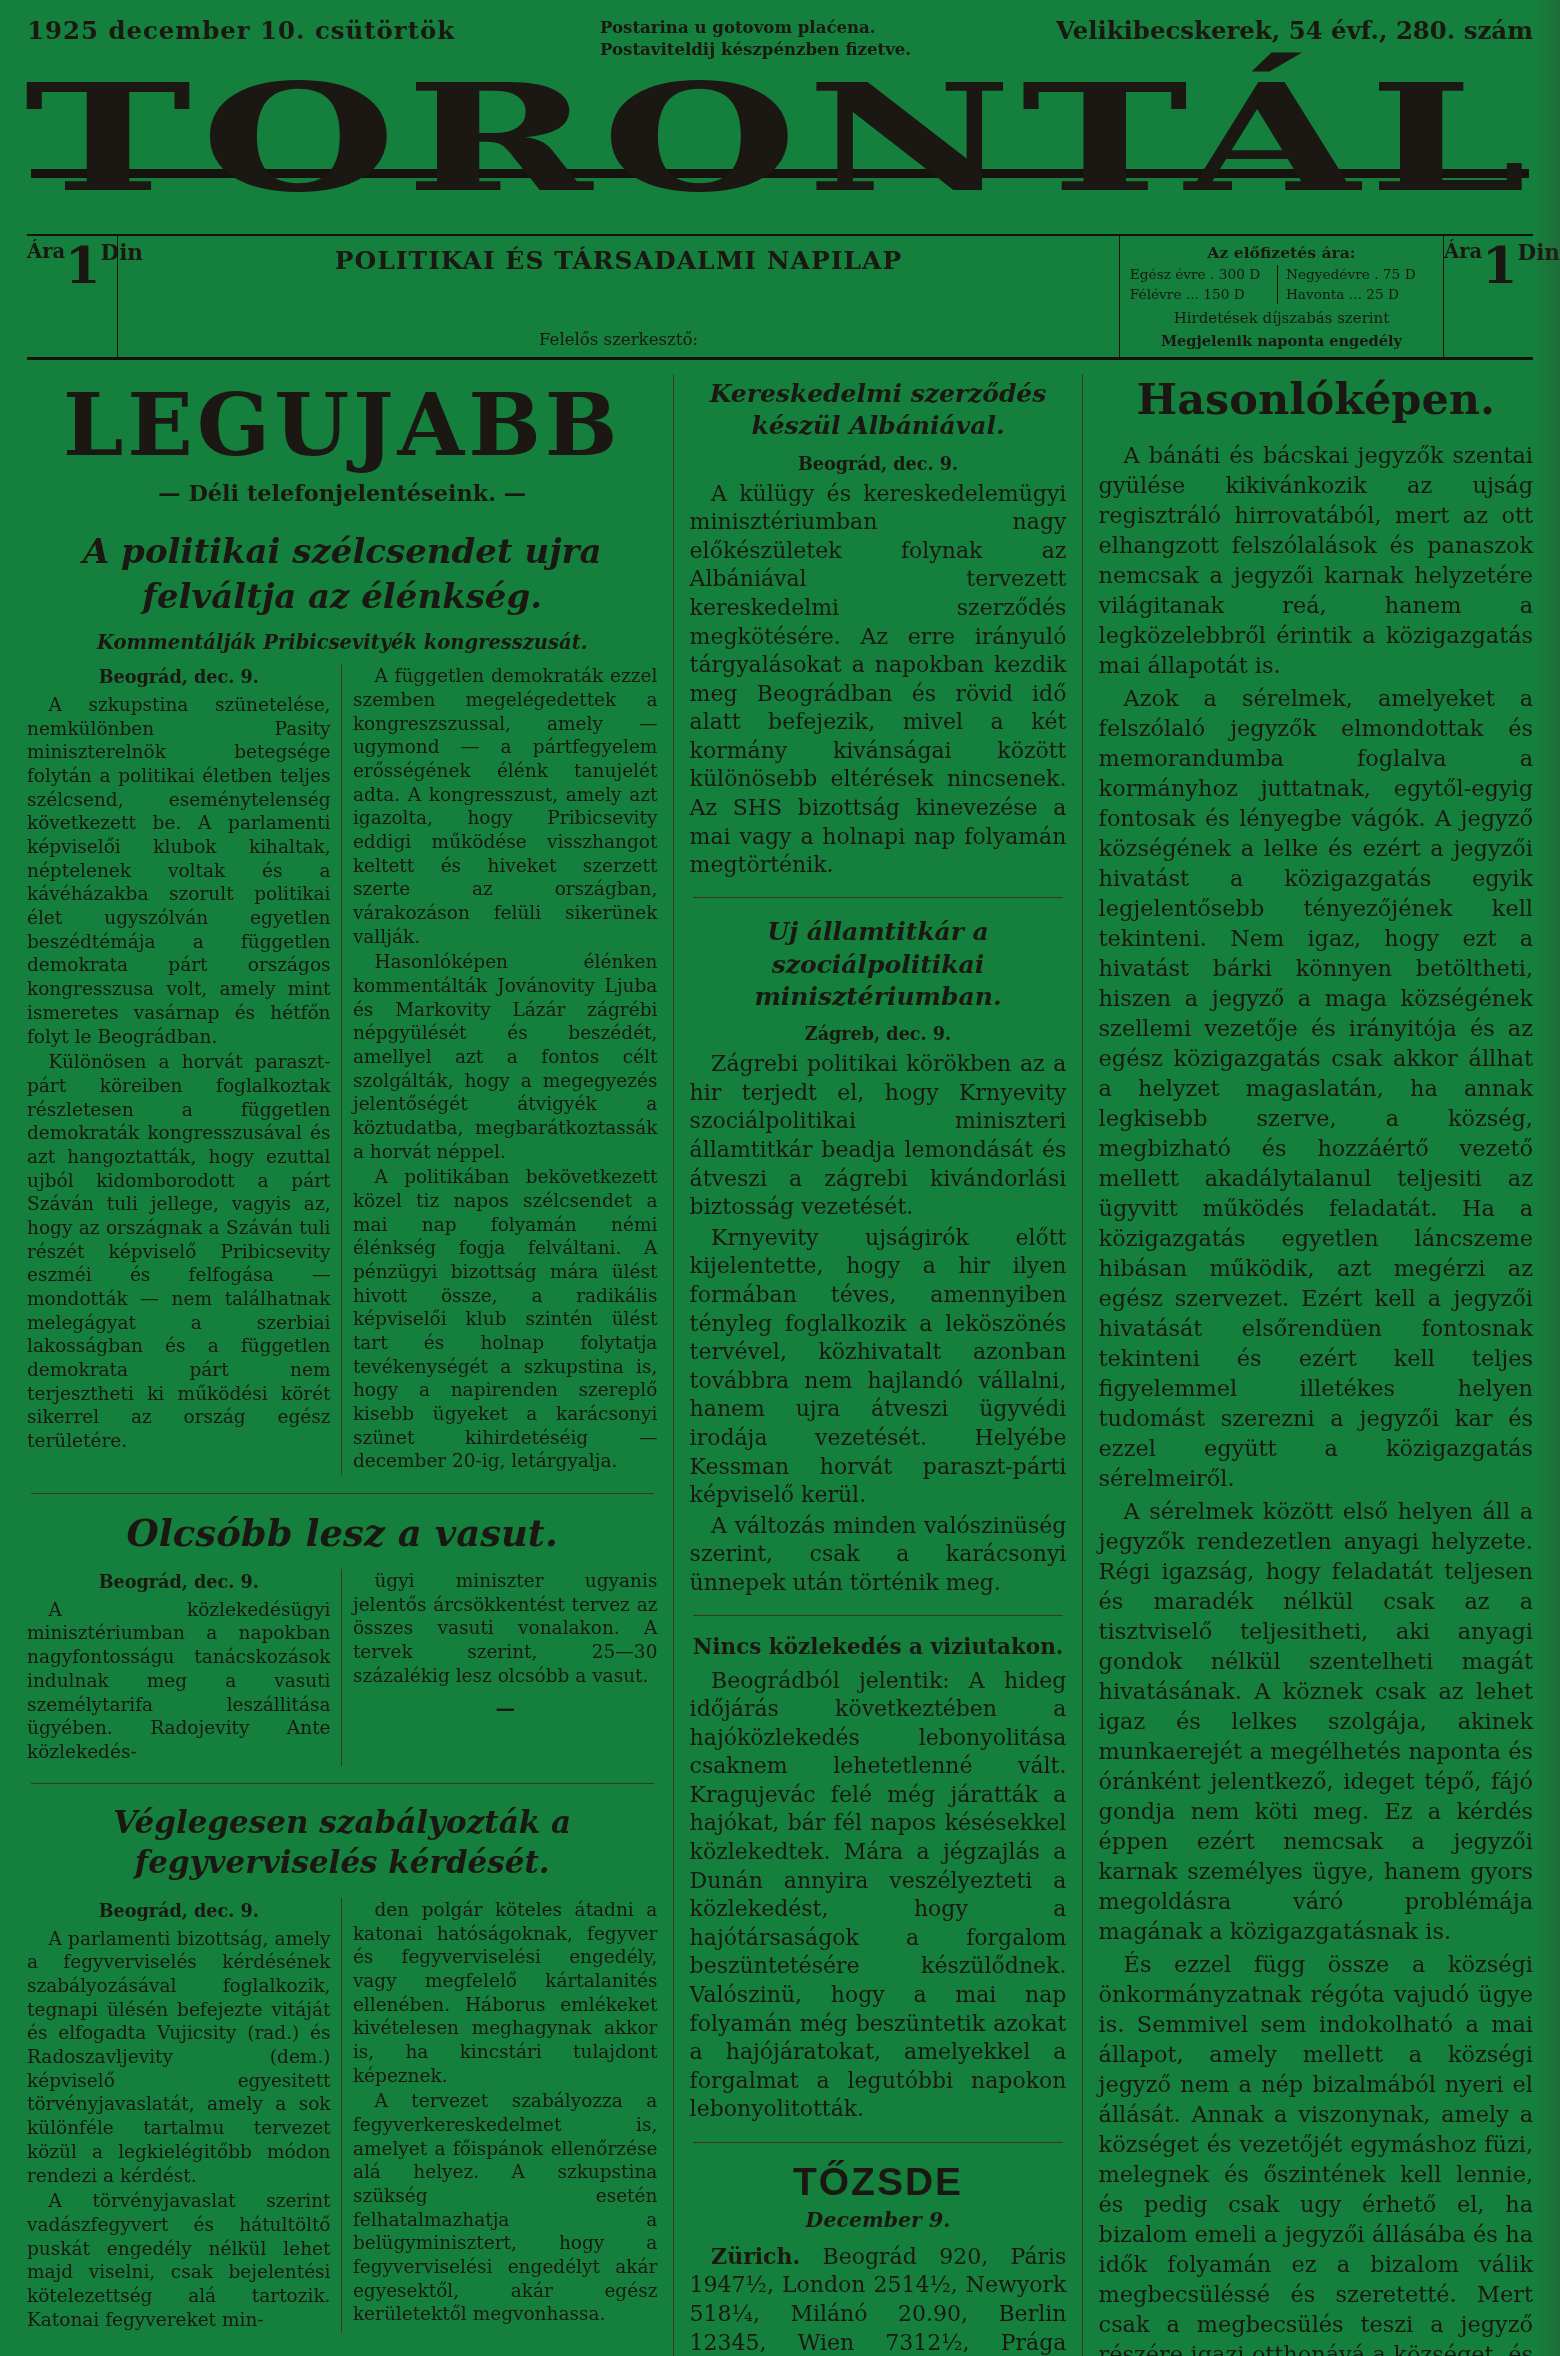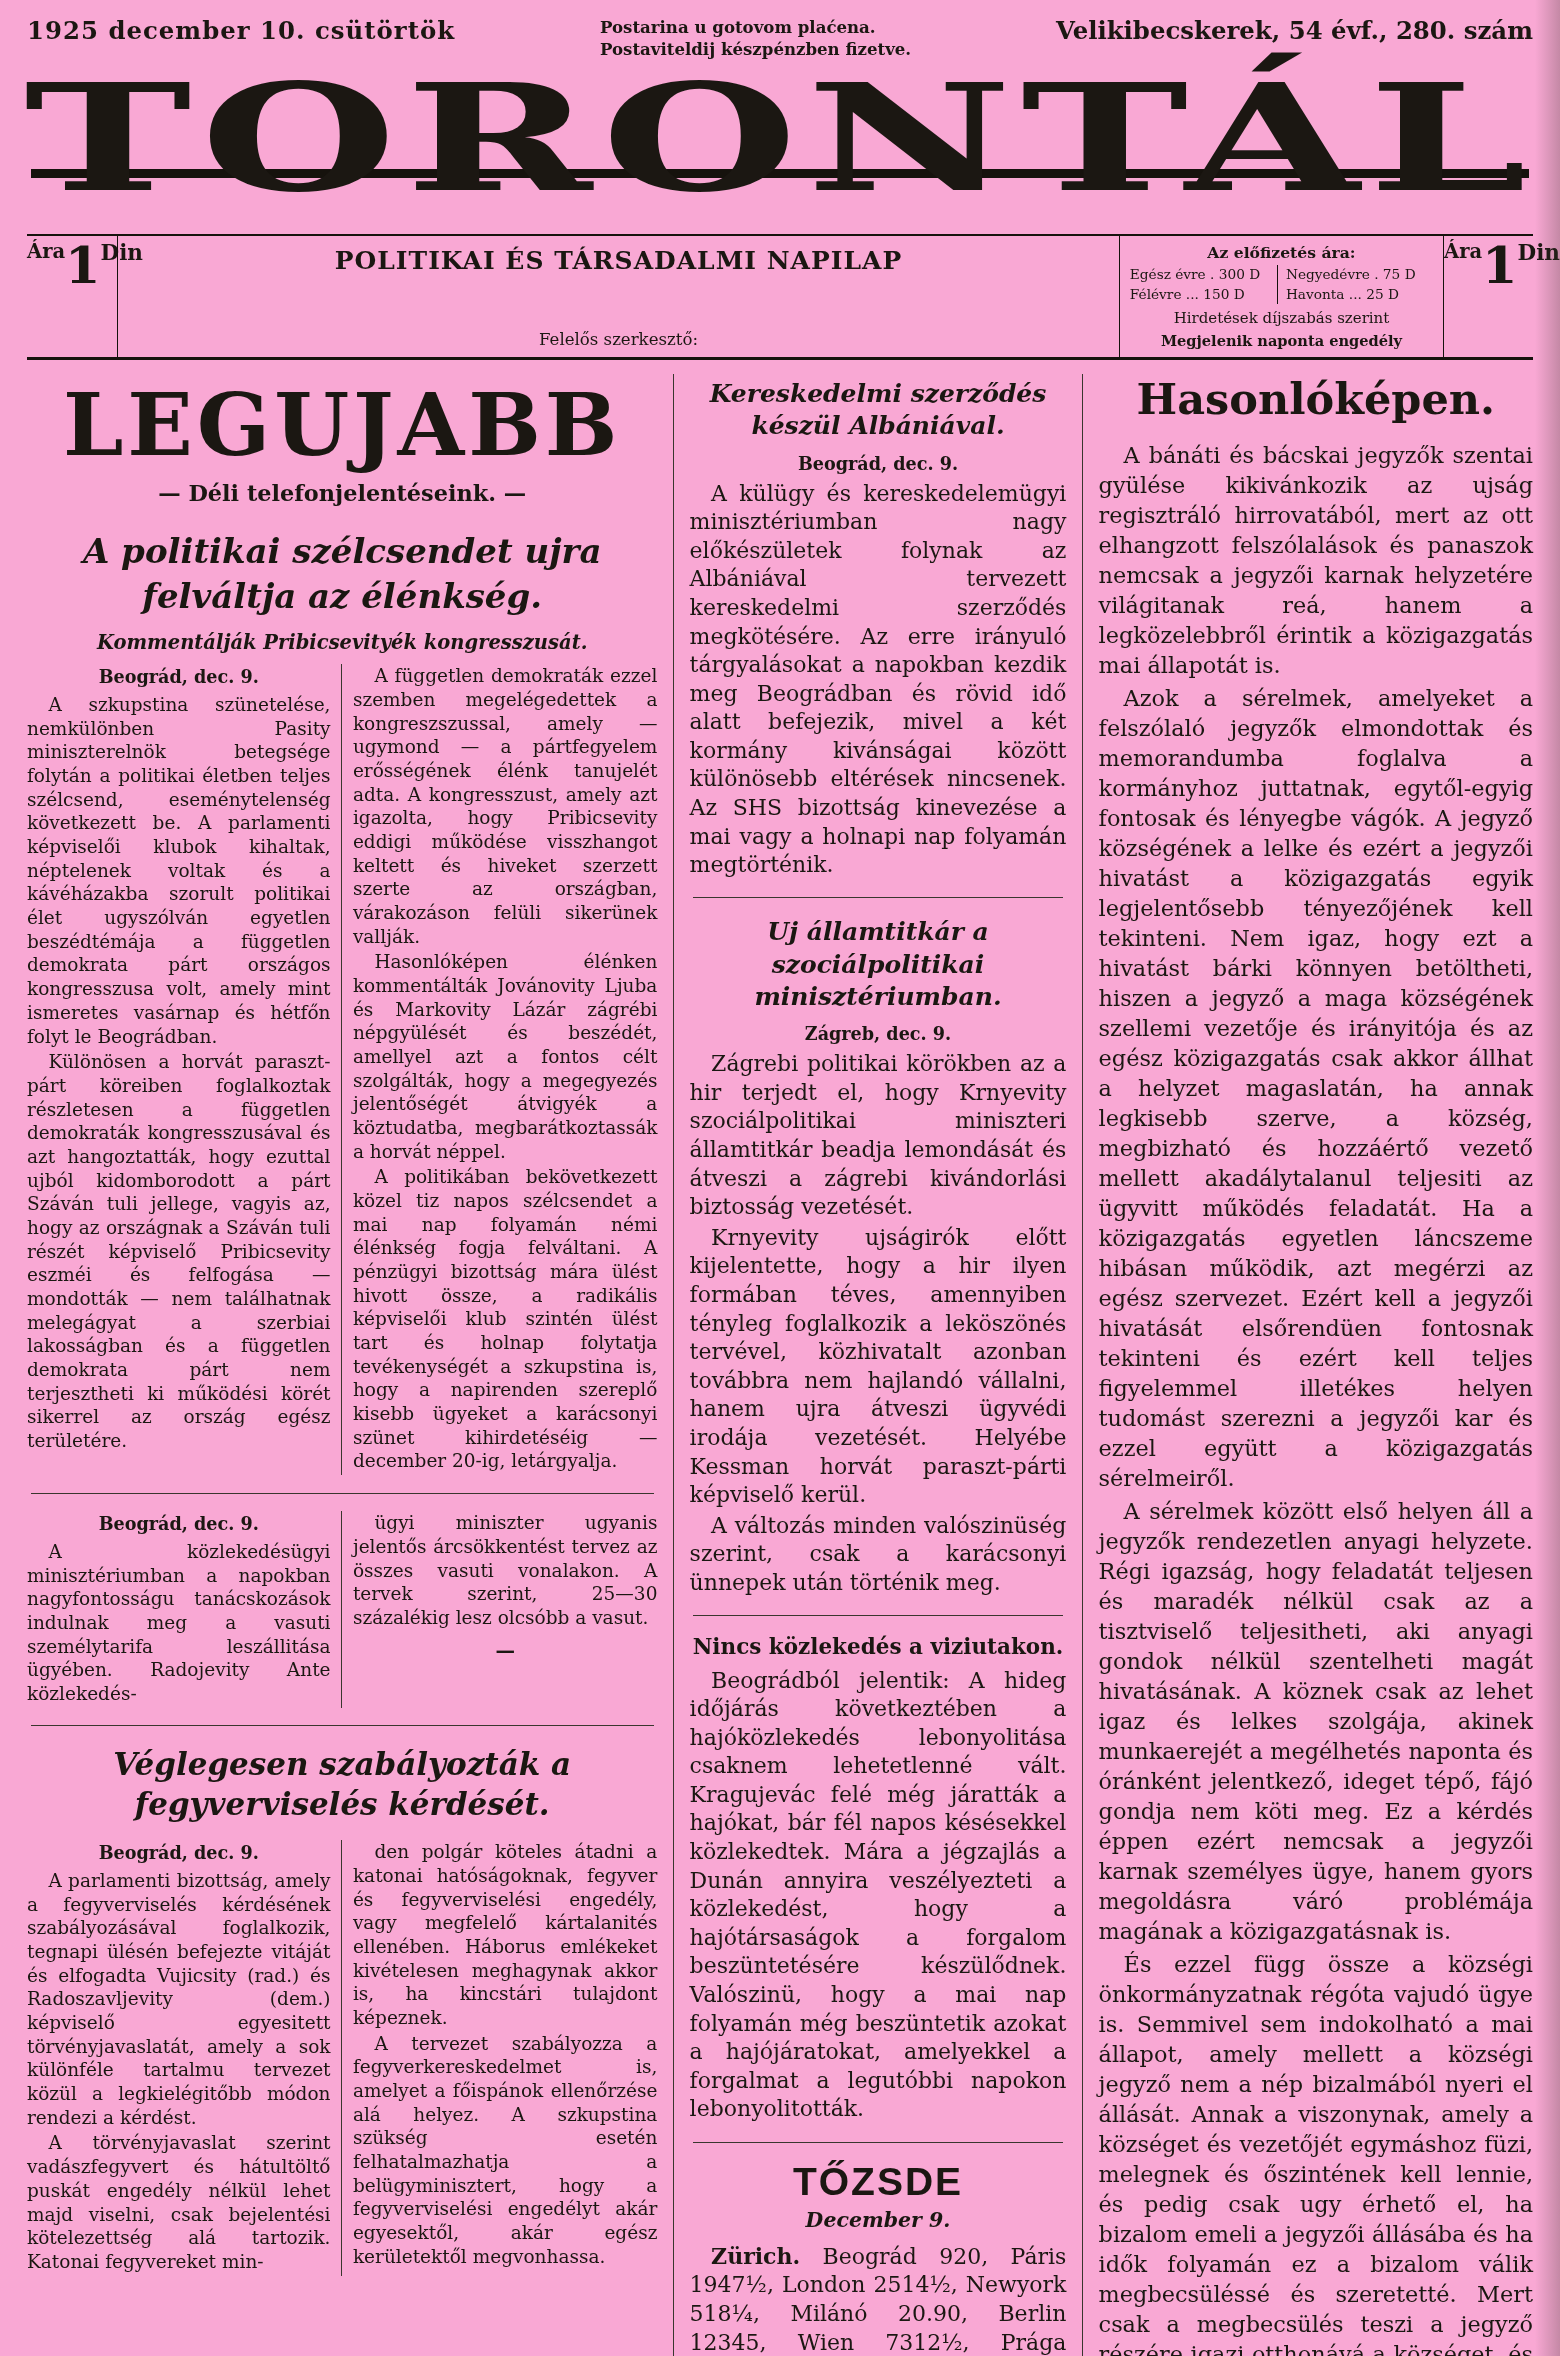--- a/index.html
+++ b/index.html
@@ -1,21 +1,21 @@
 <!DOCTYPE html>
 <html><head>
 <meta charset="utf-8">
 <style>
   * { margin:0; padding:0; box-sizing:border-box; }
   html,body { background:#cfccc5; }
   .page {
     position:relative;
     width:1560px; height:2356px;
     margin:0 auto;
-    background:#f9a8d4;
+    background:#15803d;
     color:#1b1712;
     font-family:"DejaVu Serif", serif;
     padding:15.6px 27px 0 27px;
     overflow:hidden;
   }
   .page::after{
     content:""; position:absolute; top:0; right:0; width:25px; height:100%;
     background:linear-gradient(to left, rgba(60,55,45,.28), rgba(60,55,45,0));
     pointer-events:none;
   }
@@ -159,20 +159,21 @@
             <p class="body">A független demokraták ezzel szemben megelégedettek a kongreszszussal, amely — ugymond — a pártfegyelem erősségének élénk tanujelét adta. A kongresszust, amely azt igazolta, hogy Pribicsevity eddigi működése visszhangot keltett és hiveket szerzett szerte az országban, várakozáson felüli sikerünek vallják.</p>
             <p class="body">Hasonlóképen élénken kommentálták Jovánovity Ljuba és Markovity Lázár zágrébi népgyülését és beszédét, amellyel azt a fontos célt szolgálták, hogy a megegyezés jelentőségét átvigyék a köztudatba, megbarátkoztassák a horvát néppel.</p>
             <p class="body">A politikában bekövetkezett közel tiz napos szélcsendet a mai nap folyamán némi élénkség fogja felváltani. A pénzügyi bizottság mára ülést hivott össze, a radikális képviselői klub szintén ülést tart és holnap folytatja tevékenységét a szkupstina is, hogy a napirenden szereplő kisebb ügyeket a karácsonyi szünet kihirdetéséig — december 20-ig, letárgyalja.</p>
           </div>
         </div>
       </article>
 
       <hr class="rule">
 
       <article>
+        <h3 class="a2-head">Olcsóbb lesz a vasut.</h3>
         <div class="twocol">
           <div class="subcol left">
             <div class="dateline">Beográd, dec. 9.</div>
             <p class="body">A közlekedésügyi minisztériumban a napokban nagyfontosságu tanácskozások indulnak meg a vasuti személytarifa leszállitása ügyében. Radojevity Ante közlekedés-</p>
           </div>
           <div class="subcol right">
             <p class="body">ügyi miniszter ugyanis jelentős árcsökkentést tervez az összes vasuti vonalakon. A tervek szerint, 25—30 százalékig lesz olcsóbb a vasut.</p>
             <div class="end-dash">—</div>
           </div>
         </div>

